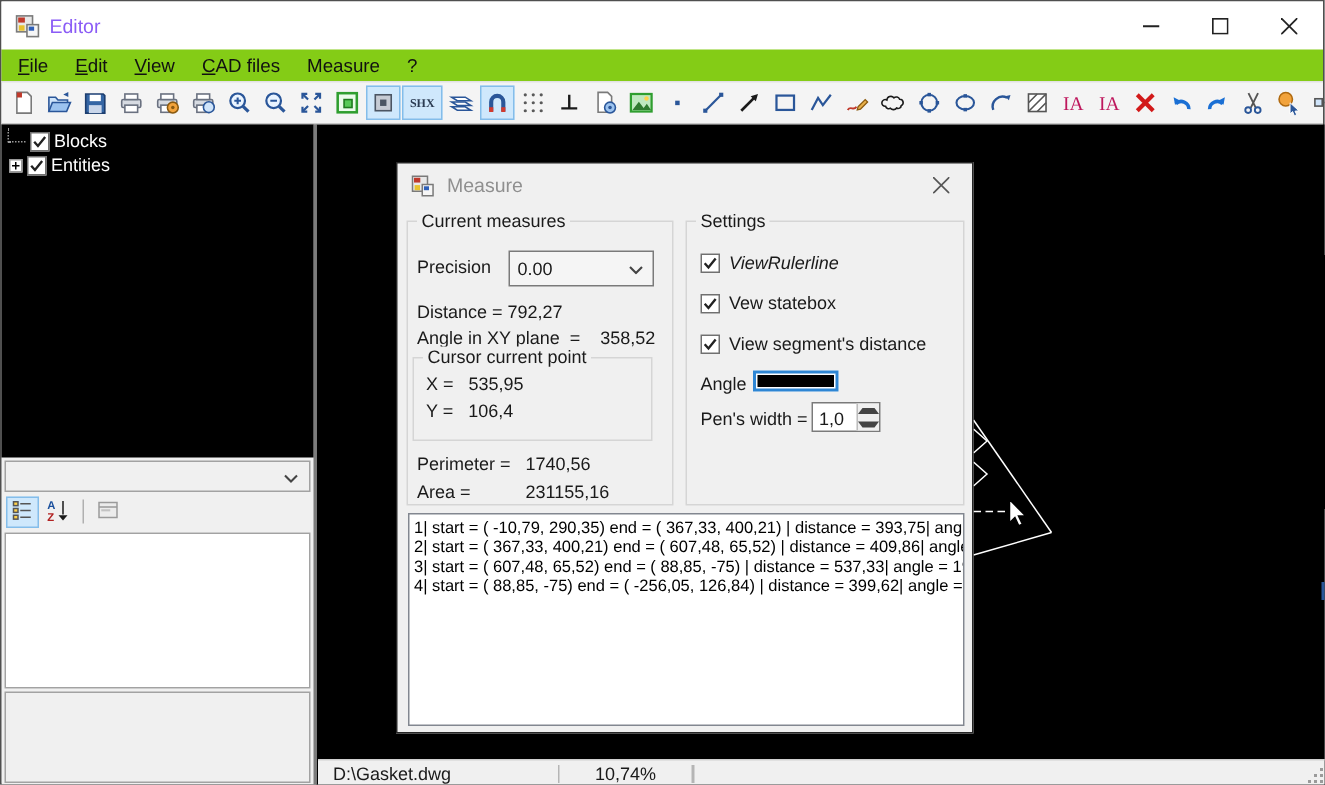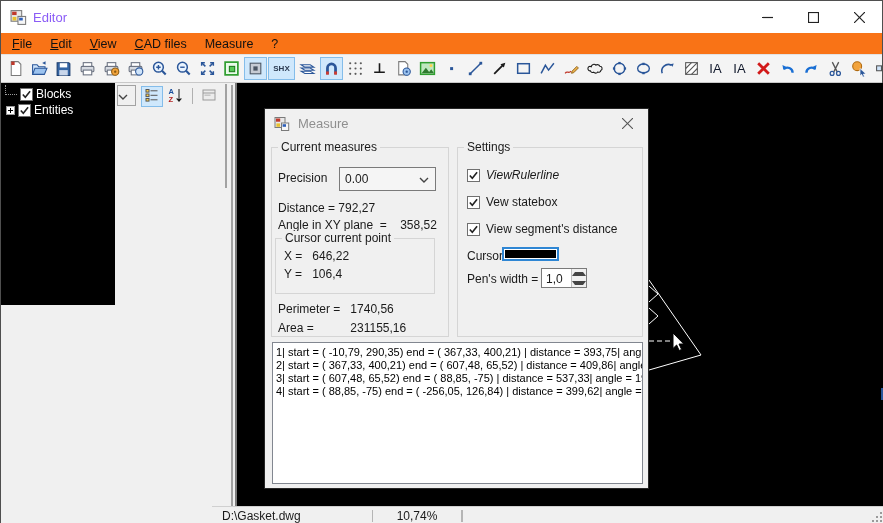--- a/index.html
+++ b/index.html
@@ -9,39 +9,39 @@
 
   
   .titlebar { height:32px; background:#fff; display:flex; align-items:center; }
   .titlebar .appicon { margin:0 6px 0 9px; width:17px; height:17px; }
   .titlebar .title { font-size:13px; color:#8b5cf6; }
   .wincontrols { margin-left:auto; display:flex; height:32px; }
   .wbtn { width:46px; height:32px; display:flex; align-items:center; justify-content:center; }
   .wbtn svg { stroke:#222; }
 
   
-  .menubar { height:21px; background:#f97316; display:flex; align-items:center; padding-left:2px; }
+  .menubar { height:21px; background:#84cc16; display:flex; align-items:center; padding-left:2px; }
   .menu-item { padding:2px 9px; font-size:12.5px; color:#111; }
   .menu-item u { text-decoration:underline; }
 
   
   .toolbar { height:29px; background:#f4f4f4; border-top:1px solid #e2e2e2; border-bottom:1px solid #c8c8c8;
-             display:flex; align-items:center; padding-left:3px; gap:1px; }
+             display:flex; align-items:center; padding-left:3px; gap:1px;font-family:Liberation Serif, serif; }
   .tbtn { width:23px; height:23px; display:flex; align-items:center; justify-content:center; border:1px solid transparent; flex:0 0 auto; }
   .tbtn.pressed { background:#cfe8fc; border-color:#84bdea; }
   .tbtn.wide { width:27px; }
   .ticon { display:flex; align-items:center; justify-content:center; }
   .txtico { font-size:8px; font-weight:bold; color:#2b3b52; letter-spacing:0; }
-  .txtico.big { font-size:13px; color:#0f172a; font-weight:normal; }
+  .txtico.big { font-size:13px; color:#be185d; font-weight:normal; }
 
   
   #main { position:relative; width:883px; height:441px; background:#000; }
 
   
-  #left-panel { position:absolute; left:0; top:0; width:236px; height:100%; background:#f0f0f0; border-right:2px solid #7c7c7c; display:flex; flex-direction:row; }
+  #left-panel { position:absolute; left:0; top:0; width:210px; height:100%; background:#f0f0f0; border-right:2px solid #7c7c7c; display:flex; flex-direction:column; }
   #tree { background:#000; height:222px; width:100%; padding-top:3px; color:#fff; overflow:hidden; }
   .tree-row { display:flex; align-items:center; height:16px; padding-left:4px; gap:3px; }
   .tree-stub { width:12px; height:10px; border-left:1px dotted #9a9a9a; border-bottom:1px dotted #9a9a9a; margin-top:-8px; }
   .tree-exp { width:9px; height:9px; background:#fff; border:1px solid #9a9a9a; position:relative; margin-left:1px; }
   .tree-exp::before, .tree-exp::after { content:""; position:absolute; background:#000; }
   .tree-exp::before { left:1px; right:1px; top:3px; height:1px; }
   .tree-exp::after { top:1px; bottom:1px; left:3px; width:1px; }
   .cbx { width:13px; height:13px; background:#fff; border:1px solid #707070; display:flex; align-items:center; justify-content:center; flex:0 0 auto; }
   .tree-label { color:#fff; font-size:12px; }
 
@@ -560,21 +560,21 @@
         <div class="combo" style="left:67px; top:19px; width:97px; height:24px;">
           <span>0.00</span>
           <span class="chev"><svg width="10" height="6">
                 <polyline points="1,1 5,5 9,1" fill="none" stroke="#444" stroke-width="1.4"></polyline>
               </svg></span>
         </div>
         <span class="pretext" style="left:6px; top:53px;">Distance = 792,27</span>
         <span class="pretext" style="left:6px; top:70px;">Angle in XY plane  =    358,52</span>
         <div class="grp" style="left:3px; top:90px; width:160px; height:56px;">
           <span class="grp-label">Cursor current point</span>
-          <span class="pretext" style="left:8px; top:10px;">X =   646,22</span>
+          <span class="pretext" style="left:8px; top:10px;">X =   535,95</span>
           <span class="pretext" style="left:8px; top:28px;">Y =   106,4</span>
         </div>
         <span class="pretext" style="left:6px; top:154px;">Perimeter =   1740,56</span>
         <span class="pretext" style="left:6px; top:173px;">Area =           231155,16</span>
       </div>
 
       <div class="grp" id="grp-settings">
         <span class="grp-label">Settings</span>
         <div id="settings-checkboxes">
             <div class="cb-row" style="left: 9px; top: 20px; font-style: italic;">
@@ -595,21 +595,21 @@
             </div>
             <div class="cb-row" style="left: 9px; top: 74px;">
               <span class="cbx">
                 <svg width="11" height="11" viewBox="0 0 11 11">
                   <path d="M1.8 5.5l2.5 2.8 4.8-6" fill="none" stroke="#222" stroke-width="1.6"></path>
                 </svg>
               </span>
               <span>View segment's distance</span>
             </div>
           </div>
-        <span class="pretext" style="left:9px; top:101px;">Cursor</span>
+        <span class="pretext" style="left:9px; top:101px;">Angle</span>
         <div class="swatch" style="left:44px; top:99px;">
             <div style="background: rgb(0, 0, 0);"></div>
           </div>
         <span class="pretext" style="left:9px; top:124px;">Pen's width =</span>
         <div class="spinner" style="left:83px; top:120px;">
           <span class="spin-val">1,0</span>
           <span class="spin-btns">
             <span>
                 <span class="tri-up"></span>
               </span>

